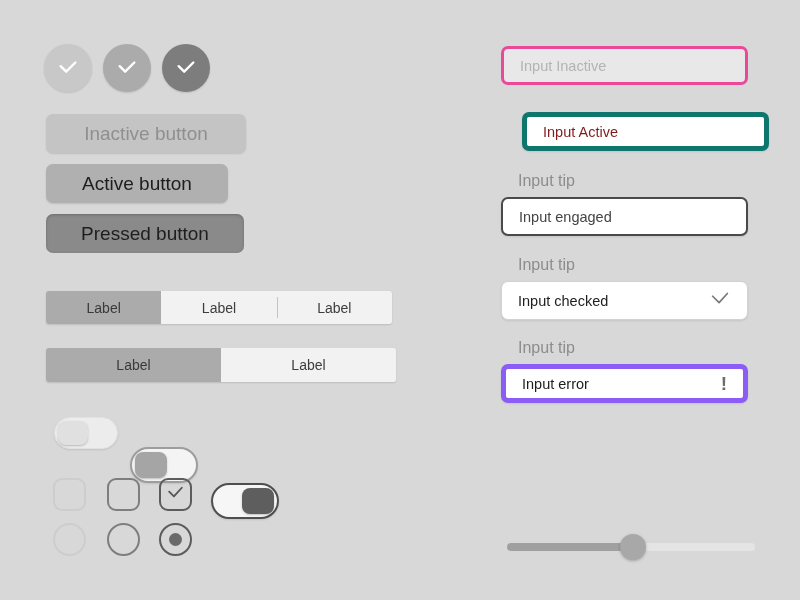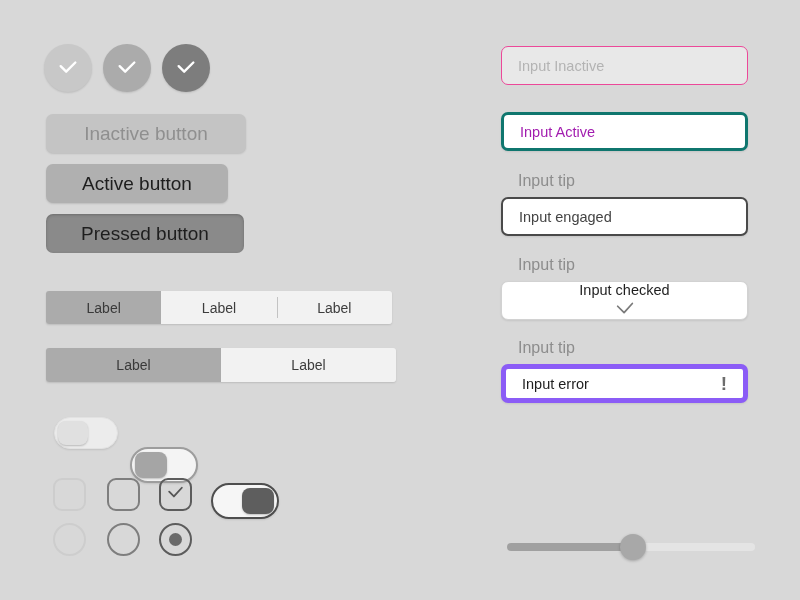--- a/index.html
+++ b/index.html
@@ -122,22 +122,22 @@
   .input {
     border-radius: 7px;
     box-sizing: border-box;
     display: flex;
     align-items: center;
     padding: 0 16px;
     font-size: 14.5px;
     box-shadow: 0 1px 2px rgba(0,0,0,0.09);
   }
   .input .val { flex: 1 1 auto; white-space: nowrap; }
-  .input-inactive { background: #e8e8e8; border: 1px solid #ec4899; color: #b3b3b3; box-shadow: none; }
-  .input-active   { background: #ffffff; border: 3px solid #0f766e; color: #a21caf; }
+  .input-inactive { background: #e8e8e8; border: 3px solid #ec4899; color: #b3b3b3; box-shadow: none; }
+  .input-active   { background: #ffffff; border: 5px solid #0f766e; color: #7f1d1d; margin-left: 21px; }
   .input-engaged  { background: #ffffff; border: 2px solid #4a4a4a; color: #444444; }
   .input-checked  { background: #ffffff; border: 1px solid #d2d2d2; color: #1e1e1e; }
   .input-error    { background: #ffffff; border: 5px solid #8b5cf6; color: #1e1e1e; }
   .input-tip {
     font-size: 16px;
     color: #8d8d8d;
     user-select: none;
   }
   .err-mark {
     font-size: 19px;
@@ -268,21 +268,21 @@
   <div class="abs input input-active" style="left:501px; top:112px; width:247px; height:39px;">
     <span class="val">Input Active</span>
   </div>
 
   <div class="abs input-tip" style="left:518px; top:172px;">Input tip</div>
   <div class="abs input input-engaged" style="left:501px; top:197px; width:247px; height:39px;">
     <span class="val">Input engaged</span>
   </div>
 
   <div class="abs input-tip" style="left:518px; top:256px;">Input tip</div>
-  <div class="abs input input-checked" style="left:501px; top:281px; width:247px; height:39px;flex-direction:column;">
+  <div class="abs input input-checked" style="left:501px; top:281px; width:247px; height:39px;">
     <span class="val">Input checked</span>
     <span>
       <svg width="22" height="22" viewBox="0 0 24 24" fill="none" stroke="#7a7a7a" stroke-width="1.9" stroke-linecap="round" stroke-linejoin="round">
           <polyline points="4,9 11,16 20,6"></polyline>
         </svg>
     </span>
   </div>
 
   <div class="abs input-tip" style="left:518px; top:339px;">Input tip</div>
   <div class="abs input input-error" style="left:501px; top:364px; width:247px; height:39px;">

